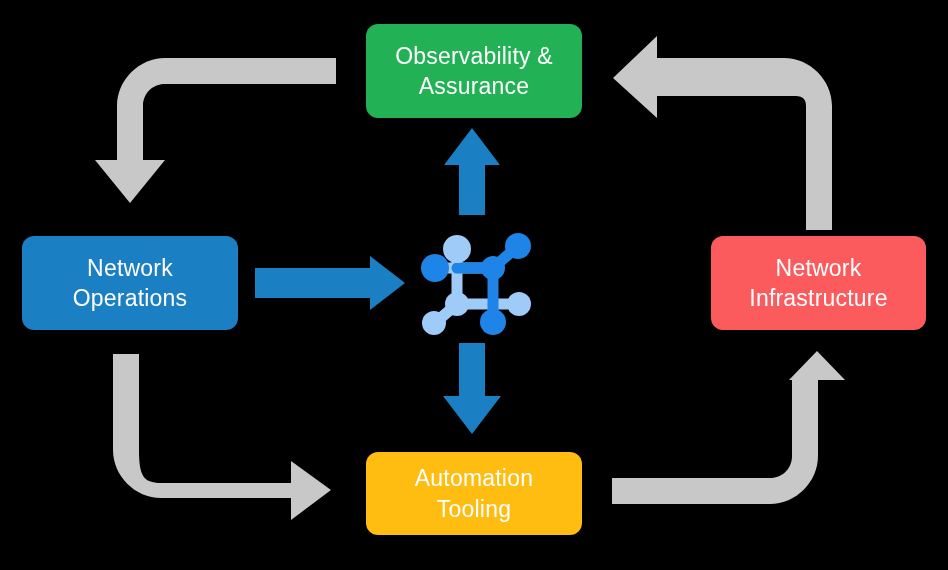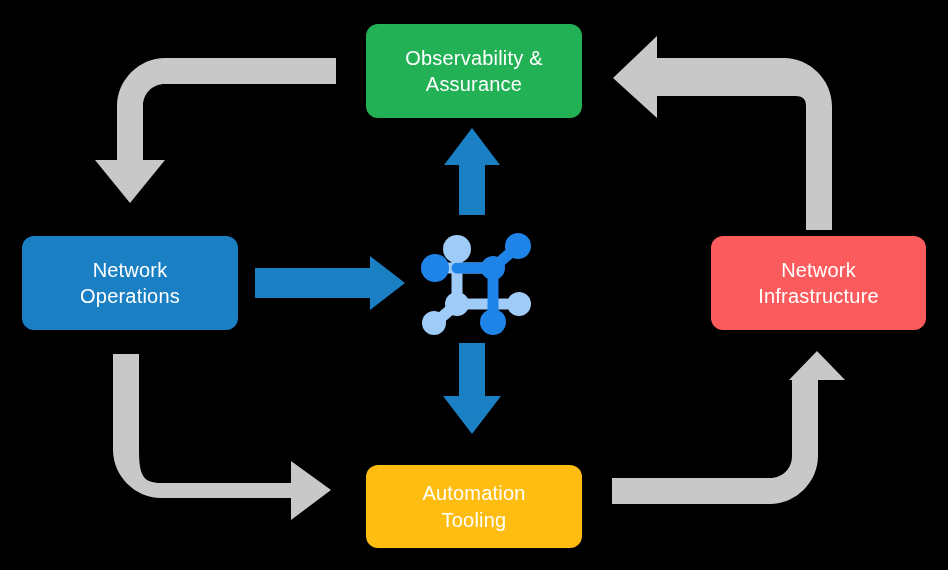--- a/index.html
+++ b/index.html
@@ -27,21 +27,21 @@
     height: 570px;
   }
   .node-box {
     position: absolute;
     border-radius: 12px;
     display: flex;
     align-items: center;
     justify-content: center;
     text-align: center;
     color: #ffffff;
-    font-size: 20px;
+    font-size: 23px;
     line-height: 1.32;
     font-weight: 400;
     letter-spacing: 0.2px;
     box-sizing: border-box;
     padding: 6px 10px;
     white-space: pre-line;
   }
   #box-observability {
     left: 366px;
     top: 24px;
@@ -58,21 +58,20 @@
     left: 711px;
     top: 236px;
     width: 215px;
     height: 94px;
   }
   #box-automation-tooling {
     left: 366px;
     top: 452px;
     width: 216px;
     height: 83px;
-    margin-top: 13px;
   }
   #center-icon {
     position: absolute;
     left: 418px;
     top: 218px;
     width: 120px;
     height: 120px;
   }
   .hidden-label {
     position: absolute;

